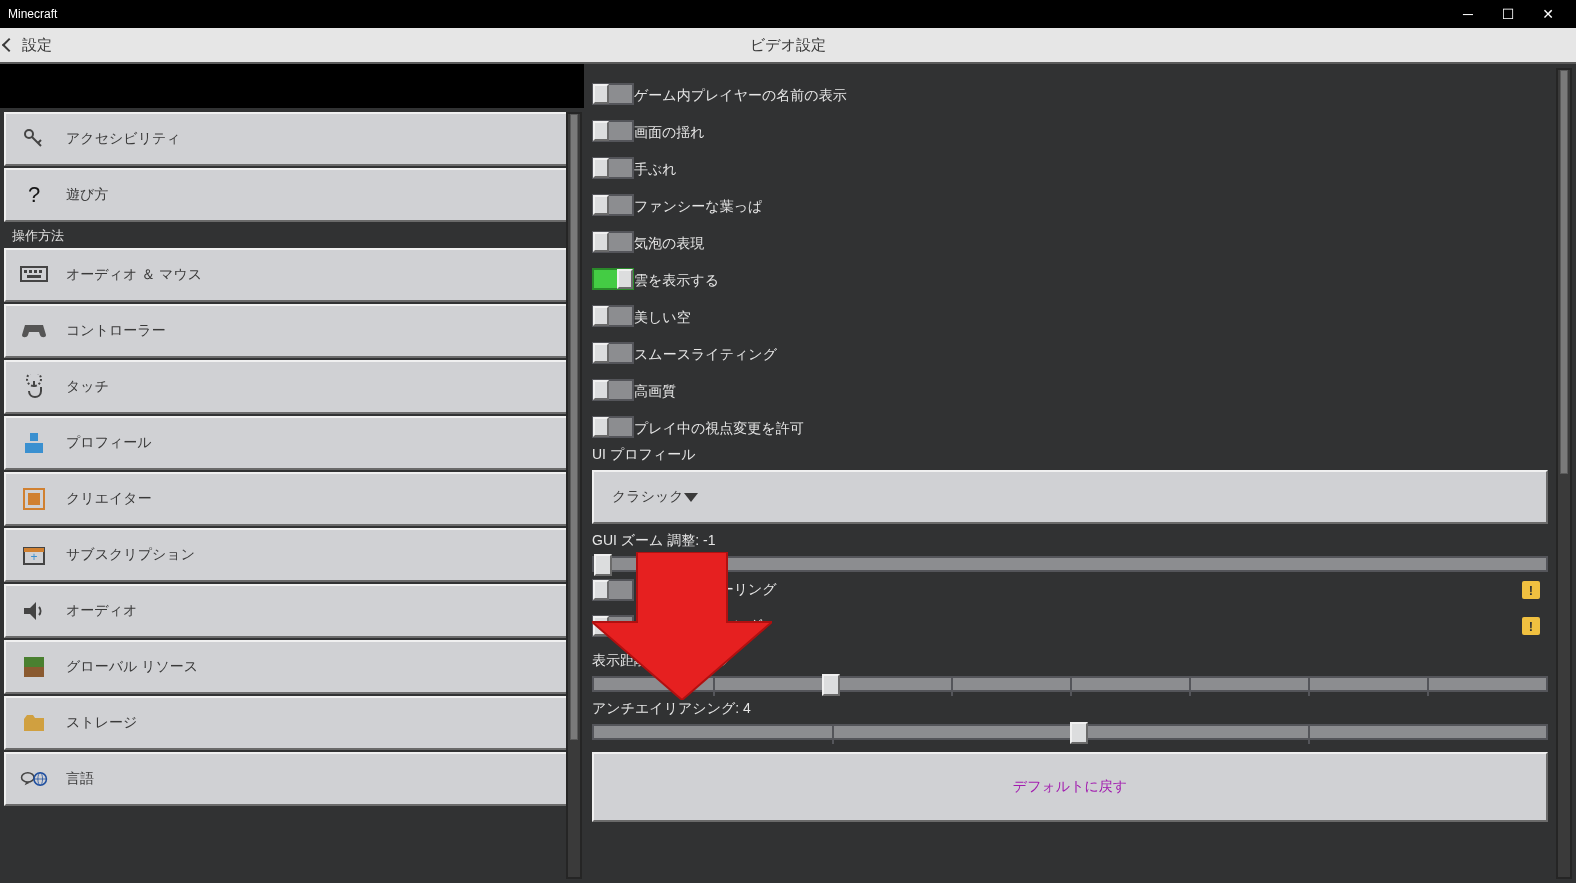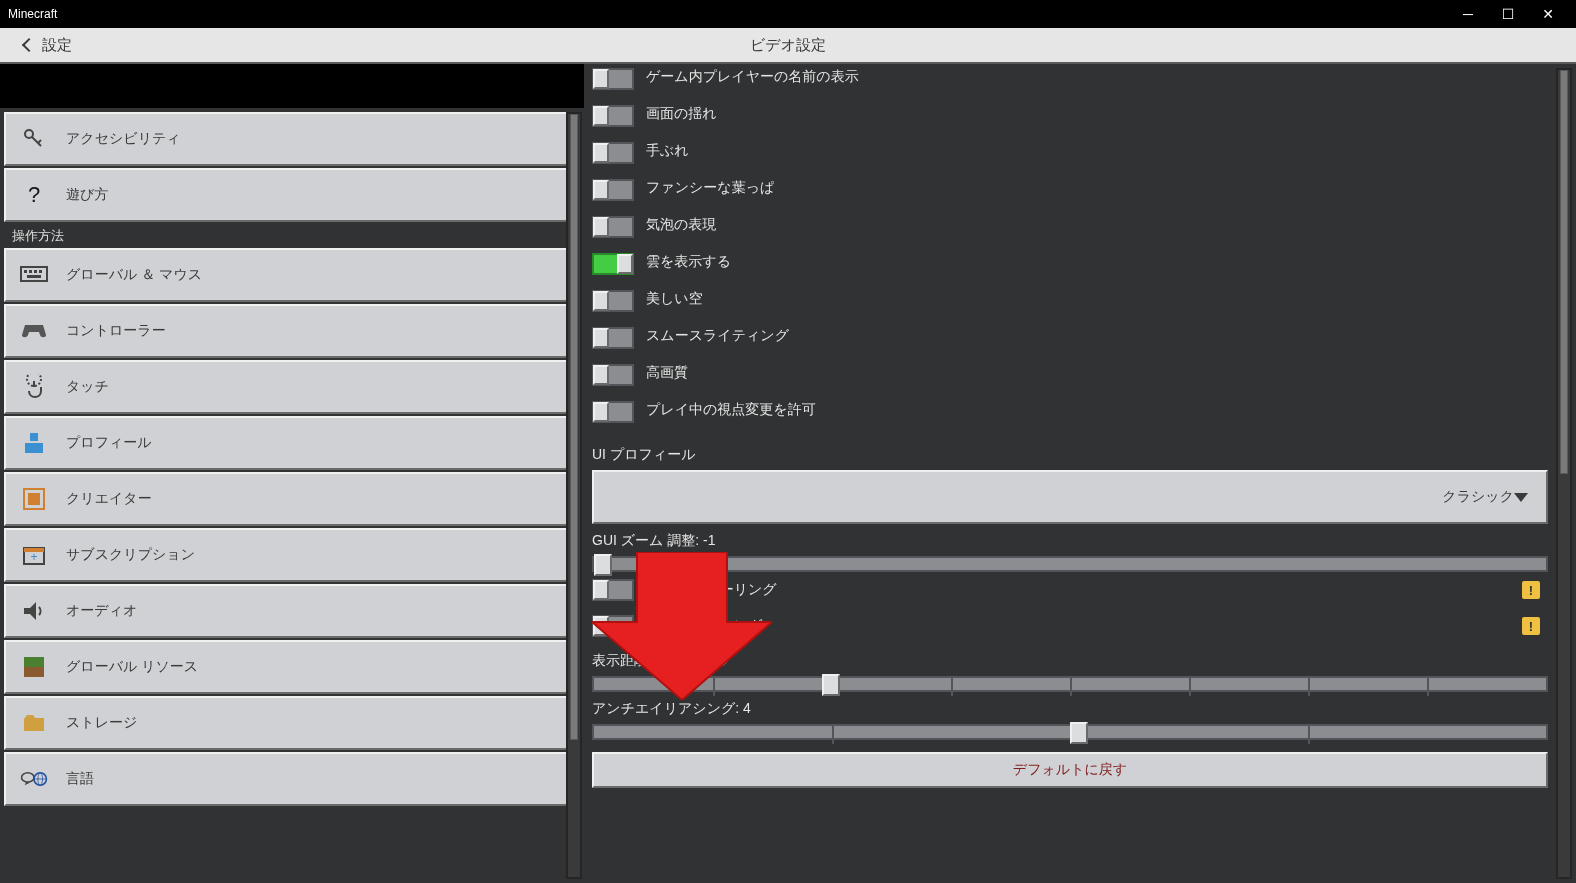--- a/index.html
+++ b/index.html
@@ -4,21 +4,21 @@
 <style>
 * { box-sizing: border-box; margin: 0; padding: 0; }
 body { font-family: "Meiryo", "MS Gothic", sans-serif; background: #000; color: #fff; width: 1576px; height: 883px; overflow: hidden; }
 
 .titlebar { height: 28px; background: #000; display: flex; align-items: center; justify-content: space-between; padding: 0 8px; }
 .titlebar-title { font-size: 12px; color: #fff; }
 .titlebar-controls { display: flex; gap: 0; }
 .titlebar-btn { width: 40px; height: 28px; display: flex; align-items: center; justify-content: center; color: #fff; font-size: 14px; background: transparent; border: none; cursor: pointer; }
 
 .header { height: 36px; background: #E6E6E6; border-bottom: 2px solid #5a5a5a; display: flex; align-items: center; position: relative; }
-.back-btn { position: absolute; left: 24px; display: flex; align-items: center; gap: 8px; color: #3a3a3a; font-size: 15px; background: transparent; border: none; cursor: pointer; }
+.back-btn { position: absolute; left: 4px; display: flex; align-items: center; gap: 8px; color: #3a3a3a; font-size: 15px; background: transparent; border: none; cursor: pointer; }
 .chev-left { width: 10px; height: 10px; border-left: 2px solid #3a3a3a; border-bottom: 2px solid #3a3a3a; transform: rotate(45deg); }
 .header-center { margin: 8px auto; color: #3a3a3a; font-size: 15px; }
 
 .content { display: flex; height: calc(100% - 64px); }
 
 .left-panel { width: 584px; padding: 4px; background: #313233; position: relative; margin-top: 44px; }
 .left-panel-inner { overflow-y: auto; height: 100%; }
 
 .side-btn { display: flex; align-items: center; gap: 18px; height: 54px; padding: 0 14px; background: #D0D1D4; border: 2px solid #F0F0F0; border-right-color: #6a6a6a; border-bottom-color: #6a6a6a; margin-bottom: 2px; color: #3a3a3a; font-size: 14px; cursor: pointer; }
 .side-btn.active { background: #8B8B8B; }
@@ -26,41 +26,41 @@
 .side-section { height: 24px; padding: 0 8px; display: flex; align-items: center; background: #313233; color: #E0E0E0; font-size: 13px; }
 
 .left-scroll { position: absolute; right: 2px; top: 4px; bottom: 4px; width: 16px; background: #3a3a3a; border: 2px solid #252525; }
 .left-scroll-thumb { position: absolute; left: 2px; right: 2px; top: 0; height: 82%; background: #7a7a7a; border: 1px solid #5a5a5a; }
 
 .right-panel { flex: 1; padding: 4px 8px; background: #313233; position: relative; overflow: hidden; }
 .right-inner { height: 100%; overflow-y: auto; }
 .right-scroll { position: absolute; right: 4px; top: 4px; bottom: 4px; width: 16px; background: #3a3a3a; border: 2px solid #252525; }
 .right-scroll-thumb { position: absolute; left: 2px; right: 2px; top: 0; height: 50%; background: #7a7a7a; border: 1px solid #5a5a5a; }
 
-.toggle-row { display: flex; align-items: flex-start; gap: 12px; height: 37px; margin-bottom: 0; }
+.toggle-row { display: flex; align-items: flex-end; gap: 0; height: 37px; margin-bottom: 0; }
 .toggle { width: 42px; height: 22px; background: #8C8D90; border: 2px solid #54555A; position: relative; cursor: pointer; }
 .toggle.on { background: #44cc44; border-color: #2a8a2a; }
 .toggle-knob { position: absolute; top: -1px; width: 16px; height: 20px; background: #DCDDDE; border: 2px solid #F0F0F0; border-right-color: #6a6a6a; border-bottom-color: #6a6a6a; }
 .toggle .toggle-knob { left: -1px; }
 .toggle.on .toggle-knob { left: auto; right: -1px; }
 .toggle-label { color: #E6E6E6; font-size: 14px; }
 
 .field-label { color: #E6E6E6; font-size: 14px; margin: 8px 0 6px 0; }
-.dropdown { height: 54px; background: #D0D1D4; border: 2px solid #F0F0F0; border-right-color: #6a6a6a; border-bottom-color: #6a6a6a; display: flex; align-items: center; justify-content: flex-end; padding: 0 18px; color: #3a3a3a; font-size: 14px; cursor: pointer; margin-right: 20px; font-family: Liberation Mono, monospace; }
+.dropdown { height: 54px; background: #D0D1D4; border: 2px solid #F0F0F0; border-right-color: #6a6a6a; border-bottom-color: #6a6a6a; display: flex; align-items: center; justify-content: flex-start; padding: 0 18px; color: #3a3a3a; font-size: 14px; cursor: pointer; margin-right: 20px; font-family: Liberation Mono, monospace; }
 .dropdown .chev-down { width: 0; height: 0; border-left: 7px solid transparent; border-right: 7px solid transparent; border-top: 9px solid #3a3a3a; }
 
 .slider-track { position: relative; height: 16px; background: #8C8D90; border: 2px solid #54555A; margin-right: 20px; }
 .slider-knob { position: absolute; top: -4px; width: 18px; height: 22px; background: #DCDDDE; border: 2px solid #F0F0F0; border-right-color: #6a6a6a; border-bottom-color: #6a6a6a; }
 .slider-ticks { position: absolute; left: 0; right: 0; top: -2px; height: 20px; }
 .slider-tick { position: absolute; top: 0; width: 2px; height: 20px; background: #54555A; }
 
 .info-icon { width: 18px; height: 18px; display: flex; align-items: center; justify-content: center; background: #F0C040; color: #333; border-radius: 2px; font-weight: bold; font-size: 13px; position: absolute; right: 28px; }
 .toggle-wide { display: flex; align-items: center; position: relative; height: 36px; }
 
-.reset-btn { display: flex; align-items: center; justify-content: center; height: 36px; background: #D0D1D4; border: 2px solid #F0F0F0; border-right-color: #6a6a6a; border-bottom-color: #6a6a6a; color: #7f1d1d; font-size: 14px; cursor: pointer; margin-right: 20px; margin-top: 12px; }
+.reset-btn { display: flex; align-items: center; justify-content: center; height: 70px; background: #D0D1D4; border: 2px solid #F0F0F0; border-right-color: #6a6a6a; border-bottom-color: #6a6a6a; color: #a21caf; font-size: 14px; cursor: pointer; margin-right: 20px; margin-top: 12px; }
 
 .red-arrow { position: absolute; left: 592px; top: 552px; width: 180px; height: 148px; pointer-events: none; z-index: 10; }
 
 .pixel-icon { font-size: 22px; filter: grayscale(100%) contrast(150%); }
 </style>
 </head>
 <body>
 
 <div class="titlebar">
   <span class="titlebar-title">Minecraft</span>
@@ -106,21 +106,21 @@
         <span class="icon-slot">
           <svg width="28" height="18" viewBox="0 0 28 18">
               <rect x="1" y="1" width="26" height="14" fill="none" stroke="#444" stroke-width="2"></rect>
               <rect x="4" y="4" width="3" height="3" fill="#444"></rect>
               <rect x="9" y="4" width="3" height="3" fill="#444"></rect>
               <rect x="14" y="4" width="3" height="3" fill="#444"></rect>
               <rect x="19" y="4" width="3" height="3" fill="#444"></rect>
               <rect x="7" y="9" width="14" height="3" fill="#444"></rect>
             </svg>
         </span>
-        <span>グローバル ＆ マウス</span>
+        <span>オーディオ ＆ マウス</span>
       </div>
       <div class="side-btn">
         <span class="icon-slot">
           <svg width="28" height="18" viewBox="0 0 28 18">
               <path d="M5 3h18l3 10c0 3-5 3-6 0l-1-3h-10l-1 3c-1 3-6 3-6 0z" fill="#555"></path>
             </svg>
         </span>
         <span>コントローラー</span>
       </div>
       <div class="side-btn">

